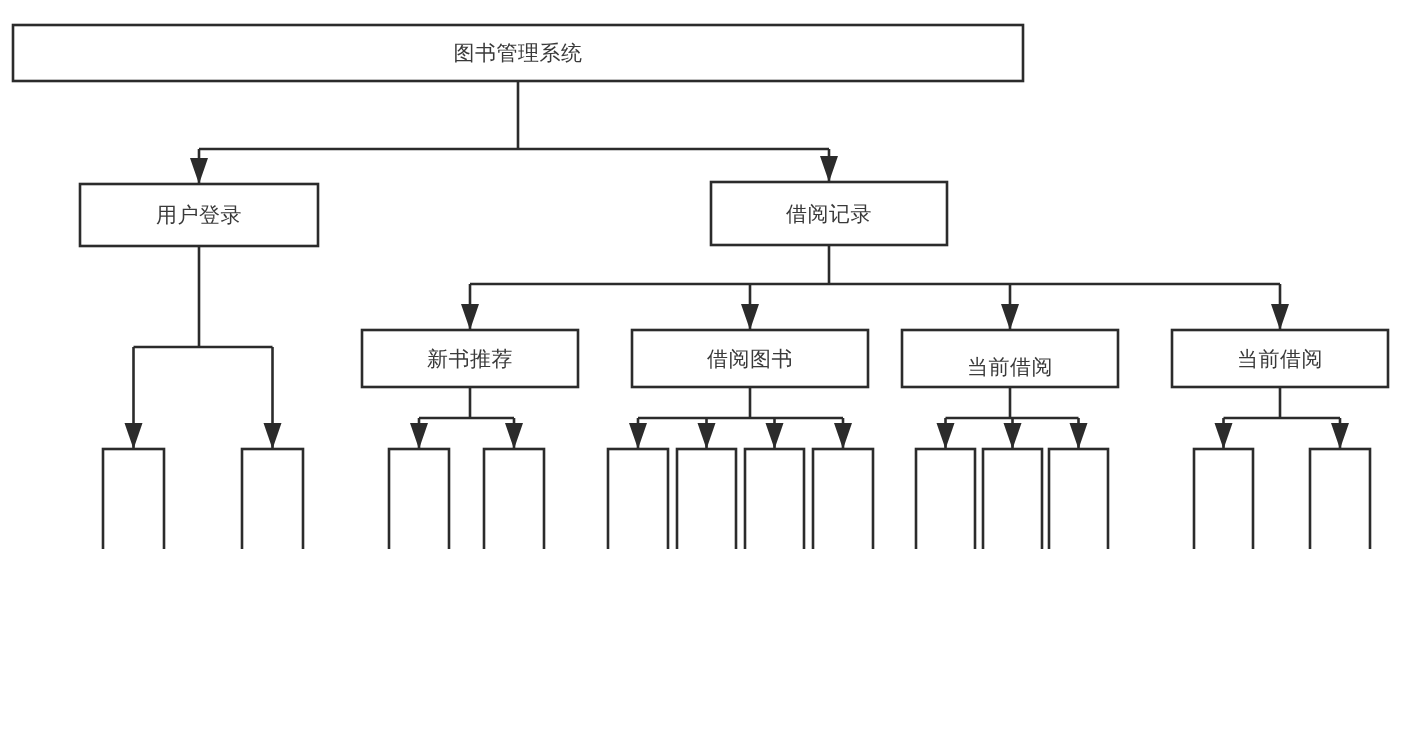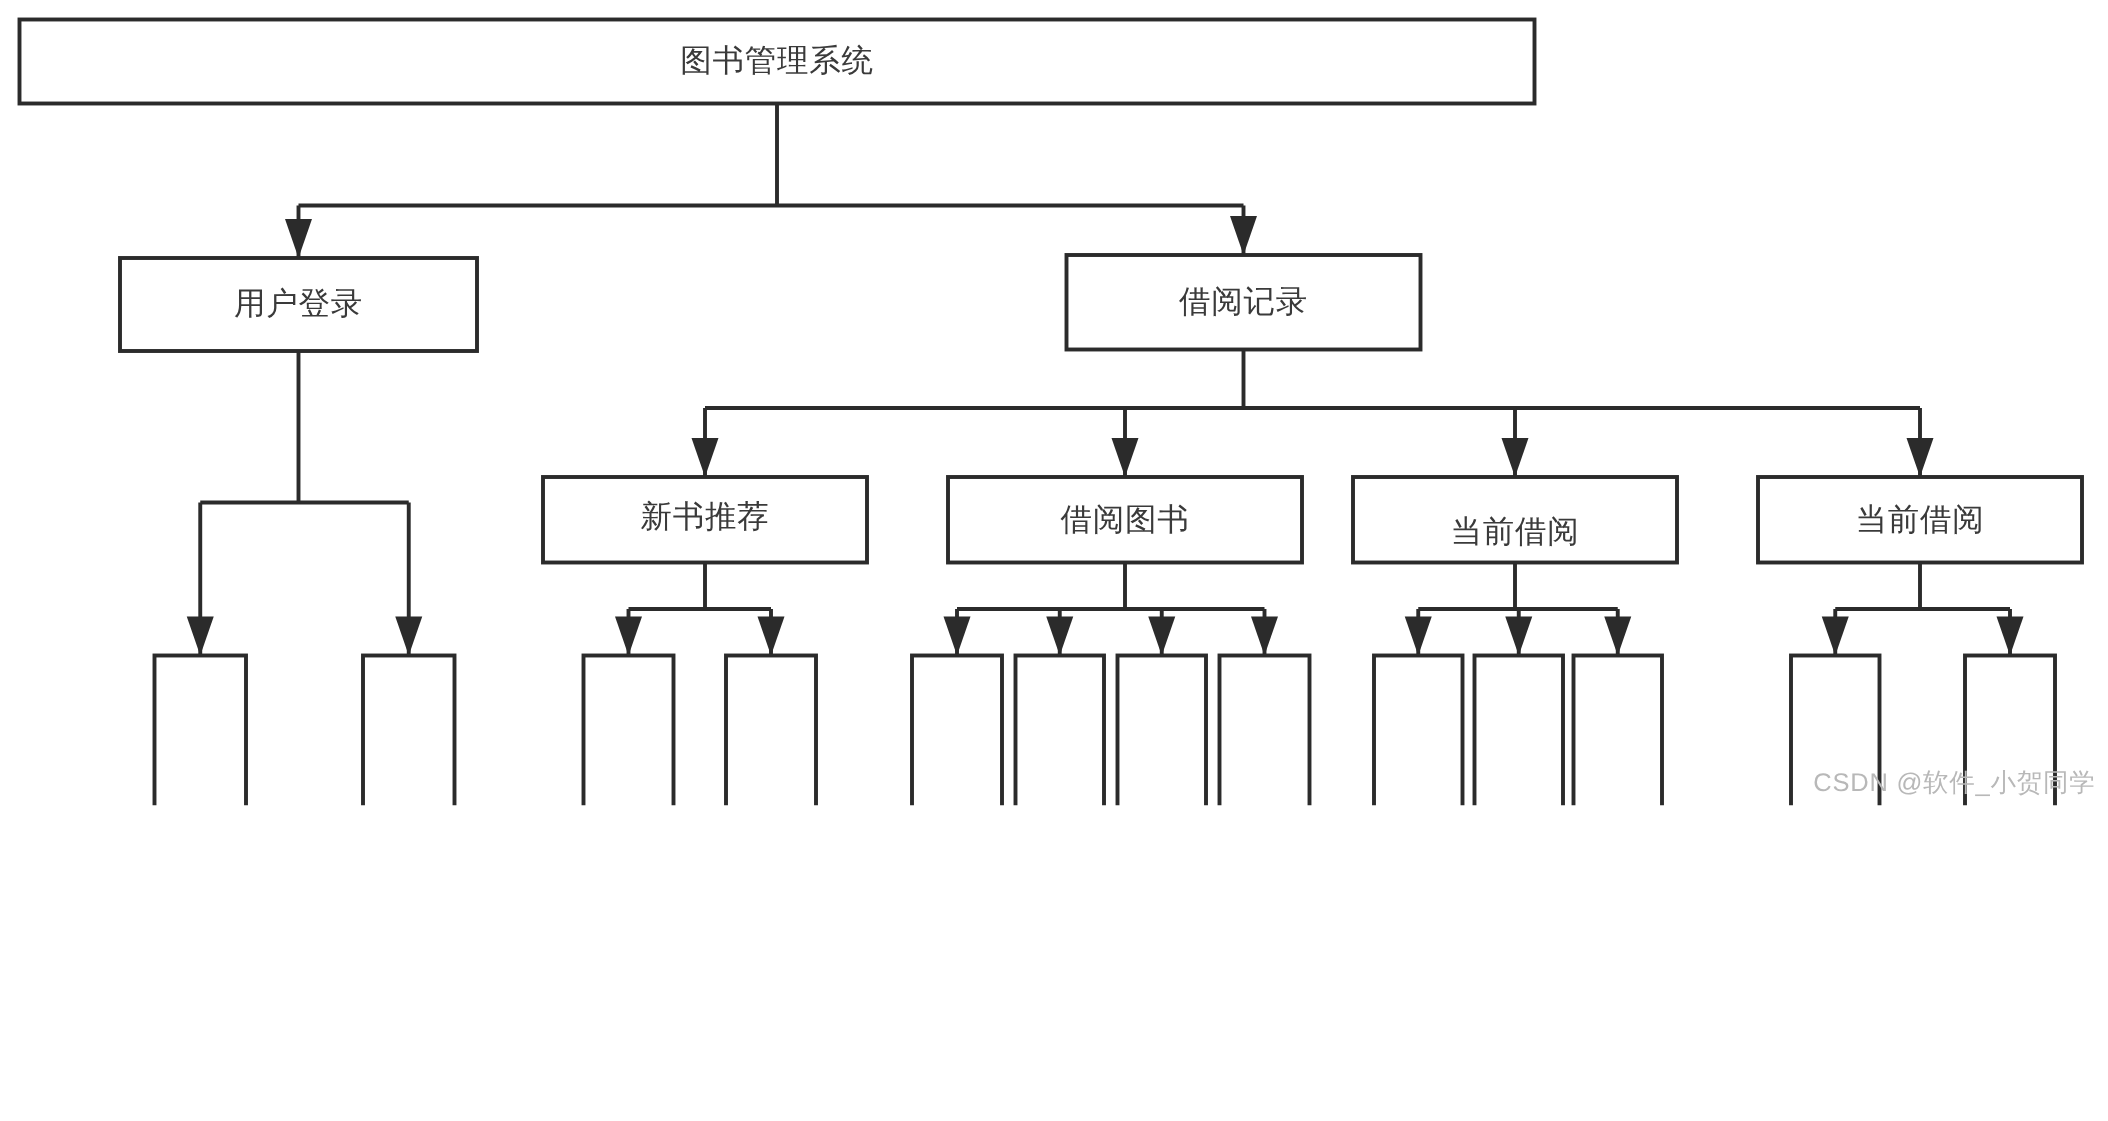--- a/index.html
+++ b/index.html
@@ -9,20 +9,21 @@
   }
   body {
     font-family: "Liberation Sans", "DejaVu Sans", sans-serif;
   }
   #diagram-root {
     position: relative;
     width: 1405px;
     height: 537px;
     background: #ffffff;
     overflow: hidden;
+    margin-top: 12px;
   }
   svg#tree-svg {
     position: absolute;
     left: 0;
     top: 0;
     width: 1405px;
     height: 747px;
     display: block;
   }
   .node-rect {
@@ -157,34 +158,33 @@
         <rect x="1049" y="437" width="59" height="297" class="node-rect"></rect>
         <rect x="1194" y="437" width="59" height="297" class="node-rect"></rect>
         <rect x="1310" y="437" width="60" height="297" class="node-rect"></rect>
       </g>
   </svg>
 
   <div id="label-layer">
       <div class="node-label horizontal" style="left: 13px; top: 13px; width: 1010px; height: 56px;">图书管理系统</div>
       <div class="node-label horizontal" style="left: 80px; top: 172px; width: 238px; height: 62px;">用户登录</div>
       <div class="node-label horizontal" style="left: 711px; top: 170px; width: 236px; height: 63px;">借阅记录</div>
-      <div class="node-label horizontal" style="left: 362px; top: 318px; width: 216px; height: 57px; font-family: Liberation Mono, monospace;">新书推荐</div>
+      <div class="node-label horizontal" style="left: 362px; top: 318px; width: 216px; height: 57px;">新书推荐</div>
       <div class="node-label horizontal" style="left: 632px; top: 318px; width: 236px; height: 57px;">借阅图书</div>
       <div class="node-label horizontal" style="left: 902px; top: 326px; width: 216px; height: 57px;">当前借阅</div>
       <div class="node-label horizontal" style="left: 1172px; top: 318px; width: 216px; height: 57px;">当前借阅</div>
       <div class="node-label vertical" style="left: 103px; top: 437px; width: 61px; height: 297px;">用户登录</div>
       <div class="node-label vertical" style="left: 242px; top: 437px; width: 61px; height: 297px;">注销登录</div>
       <div class="node-label vertical" style="left: 389px; top: 437px; width: 60px; height: 297px;">查询图书</div>
       <div class="node-label vertical" style="left: 484px; top: 437px; width: 60px; height: 297px;">借阅图书</div>
       <div class="node-label vertical" style="left: 608px; top: 437px; width: 60px; height: 297px;">查询图书</div>
       <div class="node-label vertical" style="left: 677px; top: 437px; width: 59px; height: 297px;">新增图书（管理员）</div>
       <div class="node-label vertical" style="left: 745px; top: 437px; width: 59px; height: 297px;">编辑图书（管理员）</div>
       <div class="node-label vertical" style="left: 813px; top: 437px; width: 60px; height: 297px;">借阅图书</div>
       <div class="node-label vertical" style="left: 916px; top: 437px; width: 59px; height: 297px;">查询图书</div>
       <div class="node-label vertical" style="left: 983px; top: 437px; width: 59px; height: 297px;">归还图书</div>
       <div class="node-label vertical" style="left: 1049px; top: 437px; width: 59px; height: 297px;">确认归还（管理员）</div>
       <div class="node-label vertical" style="left: 1194px; top: 437px; width: 59px; height: 297px;">新增借阅记录</div>
       <div class="node-label vertical" style="left: 1310px; top: 437px; width: 60px; height: 297px;">查询借阅记录</div>
     </div>
 
-  <div class="watermark">CSDN @软件_小贺同学</div>
 
 </div>
 
 </body></html>

